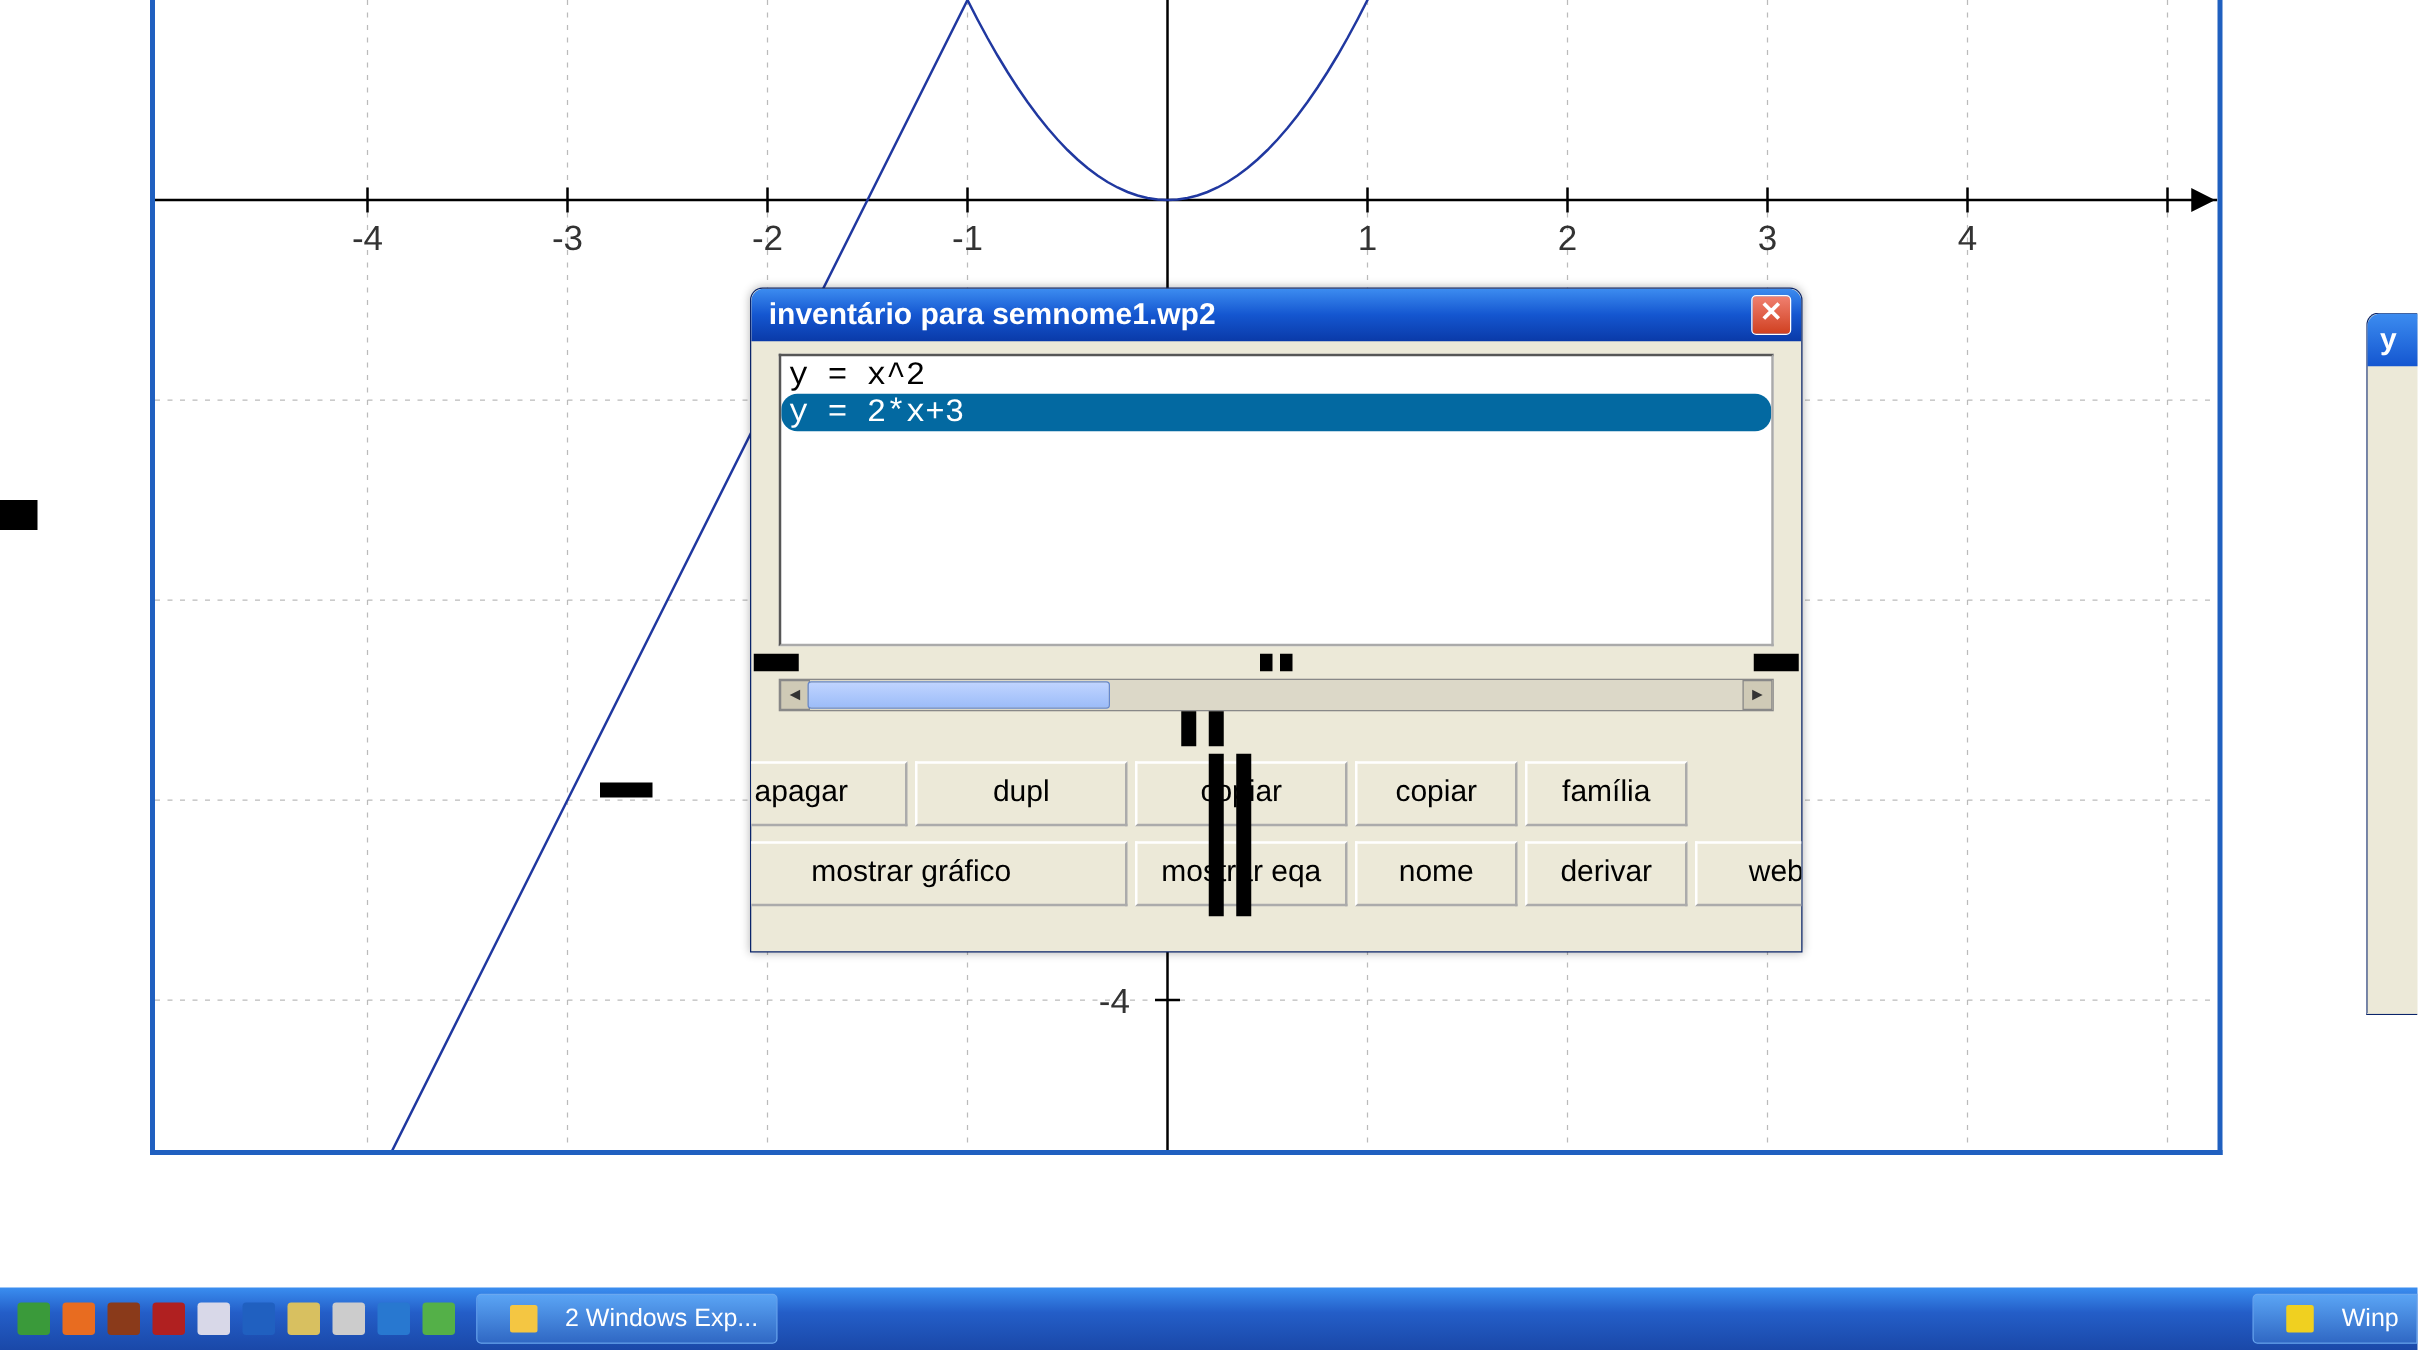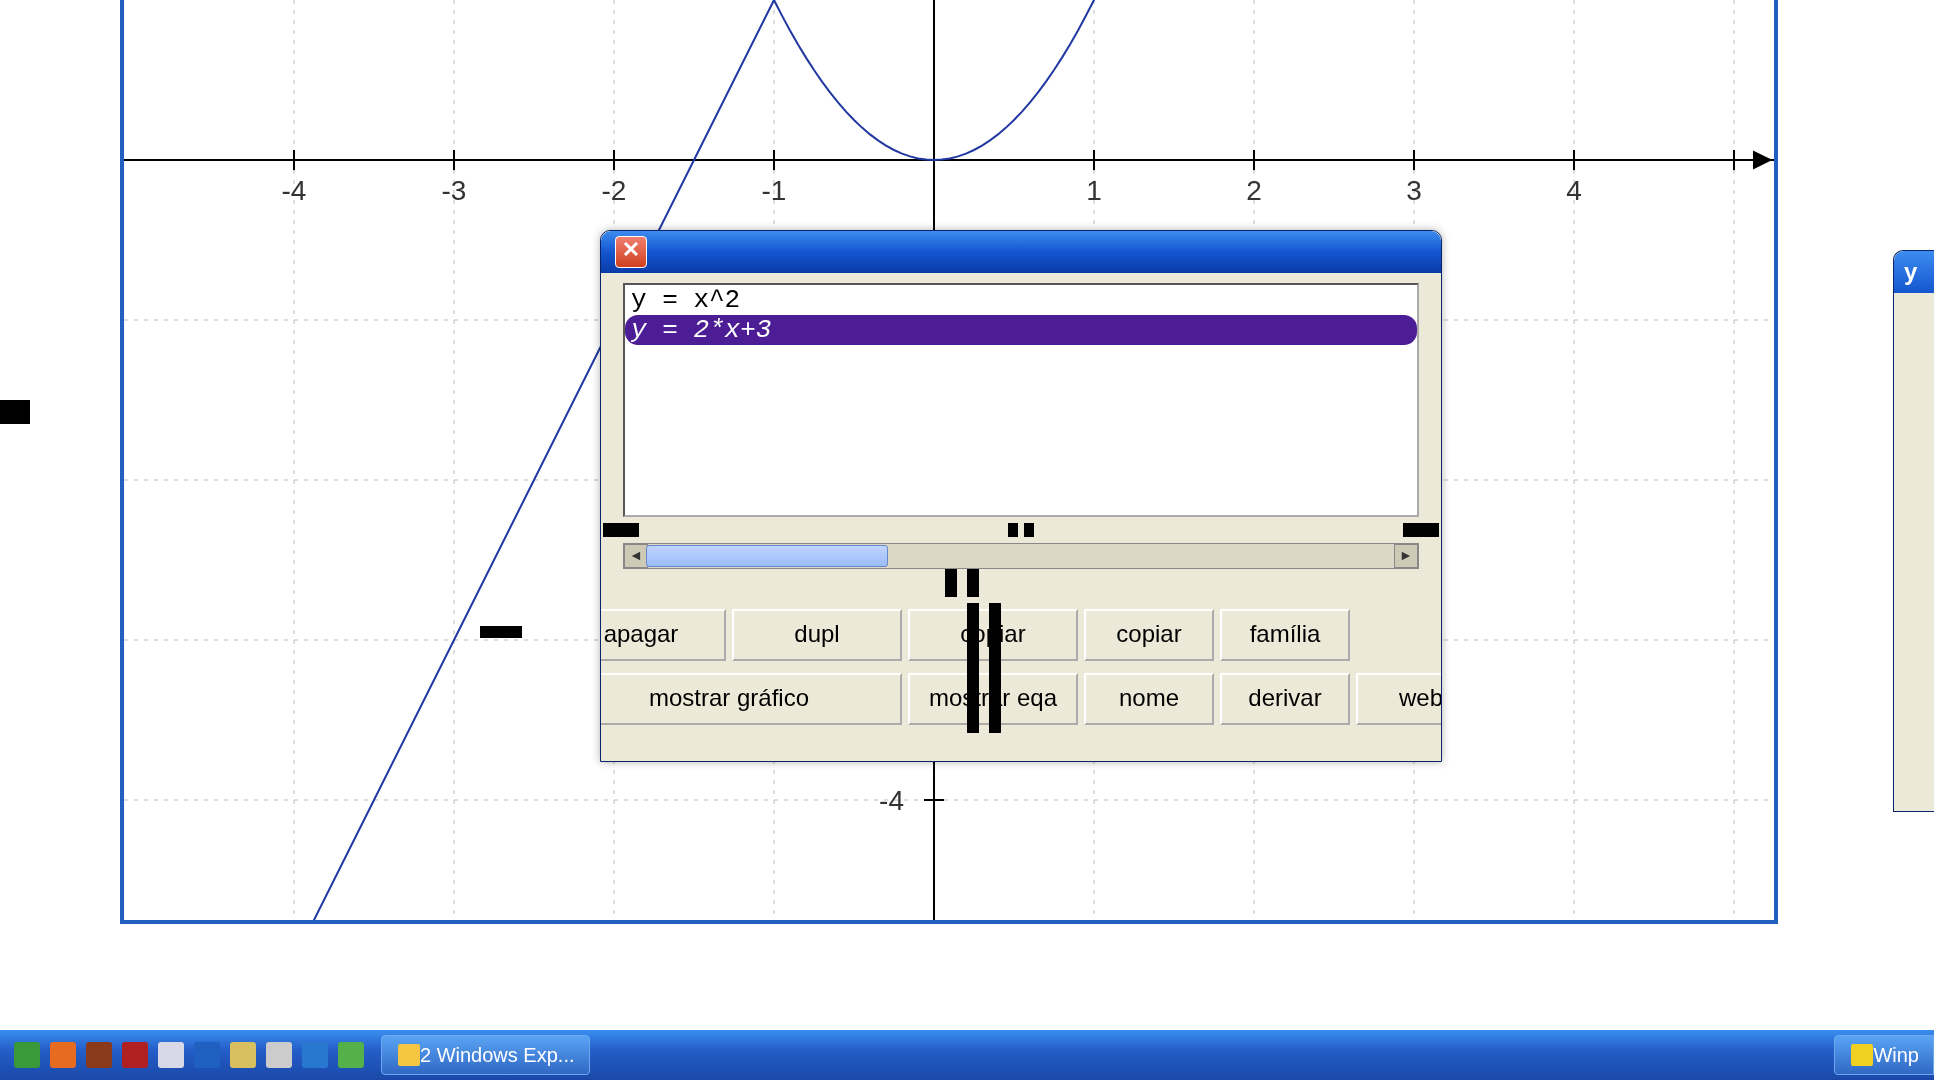--- a/index.html
+++ b/index.html
@@ -76,23 +76,22 @@
     height: 230px;
     overflow: auto;
     font: 26px "Courier New", monospace;
   }
   .list-row {
     padding: 0 6px;
     white-space: pre;
     border-radius: 13px;
   }
   .list-row.selected {
-    background: #4c1d95;
+    background: #0369a1;
     color: #ffffff;
-    font-style: italic;
   }
 
   .stripe-row {
     height: 18px;
     display: flex;
     align-items: center;
     margin: 0 0;
   }
   .stripe-row .blk {
     height: 14px;
@@ -198,24 +197,24 @@
     height: 100%;
   }
   .ql-icon {
     width: 26px;
     height: 26px;
     border-radius: 3px;
   }
   .task-btn {
     height: 38px;
     margin: 0 3px;
-    padding: 0 14px 0 16px;
-    display: flex;
-    align-items: center;
-    gap: 0;
+    padding: 0 14px 0 26px;
+    display: flex;
+    align-items: center;
+    gap: 22px;
     background: linear-gradient(#5aa4f4, #3068c4);
     border: 1px solid #6aa8f0;
     border-radius: 4px;
     color: #fff;
     font: 20px "Tahoma", sans-serif;
     white-space: nowrap;
     cursor: pointer;
   }
   .task-btn .ico {
     width: 22px;
@@ -282,20 +281,21 @@
     </g>
     <g fill="none" stroke="#2038a0" stroke-width="2">
       <path id="curve-parabola" d="M 458.0 -614.4 L 466.0 -579.6 L 474.0 -545.6 L 482.0 -512.4 L 490.0 -480.0 L 498.0 -448.4 L 506.0 -417.6 L 514.0 -387.6 L 522.0 -358.4 L 530.0 -330.0 L 538.0 -302.4 L 546.0 -275.6 L 554.0 -249.6 L 562.0 -224.4 L 570.0 -200.0 L 578.0 -176.4 L 586.0 -153.6 L 594.0 -131.6 L 602.0 -110.4 L 610.0 -90.0 L 618.0 -70.4 L 626.0 -51.6 L 634.0 -33.6 L 642.0 -16.4 L 650.0 0.0 L 658.0 15.6 L 666.0 30.4 L 674.0 44.4 L 682.0 57.6 L 690.0 70.0 L 698.0 81.6 L 706.0 92.4 L 714.0 102.4 L 722.0 111.6 L 730.0 120.0 L 738.0 127.6 L 746.0 134.4 L 754.0 140.4 L 762.0 145.6 L 770.0 150.0 L 778.0 153.6 L 786.0 156.4 L 794.0 158.4 L 802.0 159.6 L 810.0 160.0 L 818.0 159.6 L 826.0 158.4 L 834.0 156.4 L 842.0 153.6 L 850.0 150.0 L 858.0 145.6 L 866.0 140.4 L 874.0 134.4 L 882.0 127.6 L 890.0 120.0 L 898.0 111.6 L 906.0 102.4 L 914.0 92.4 L 922.0 81.6 L 930.0 70.0 L 938.0 57.6 L 946.0 44.4 L 954.0 30.4 L 962.0 15.6 L 970.0 -0.0 L 978.0 -16.4 L 986.0 -33.6 L 994.0 -51.6 L 1002.0 -70.4 L 1010.0 -90.0 L 1018.0 -110.4 L 1026.0 -131.6 L 1034.0 -153.6 L 1042.0 -176.4 L 1050.0 -200.0 L 1058.0 -224.4 L 1066.0 -249.6 L 1074.0 -275.6 L 1082.0 -302.4 L 1090.0 -330.0 L 1098.0 -358.4 L 1106.0 -387.6 L 1114.0 -417.6 L 1122.0 -448.4 L 1130.0 -480.0 L 1138.0 -512.4 L 1146.0 -545.6 L 1154.0 -579.6 L 1162.0 -614.4"></path>
       <path id="curve-line" d="M 10.0 1280.0 L 90.0 1120.0 L 170.0 960.0 L 250.0 800.0 L 330.0 640.0 L 410.0 480.0 L 490.0 320.0 L 570.0 160.0 L 650.0 0.0 L 730.0 -160.0 L 810.0 -320.0 L 890.0 -480.0 L 970.0 -640.0 L 1050.0 -800.0 L 1130.0 -960.0 L 1210.0 -1120.0 L 1290.0 -1280.0 L 1370.0 -1440.0 L 1450.0 -1600.0 L 1530.0 -1760.0 L 1610.0 -1920.0"></path>
     </g>
   </svg>
 </div>
 
 <div class="dialog">
   <div class="titlebar">
+    <span class="titlebar-text">inventário para semnome1.wp2</span>
     <div class="close-btn">
       <span>✕</span>
     </div>
   </div>
 
   <div class="list-area">
     <div class="list-row">y = x^2</div>
     <div class="list-row selected">y = 2*x+3</div>
   </div>
 

